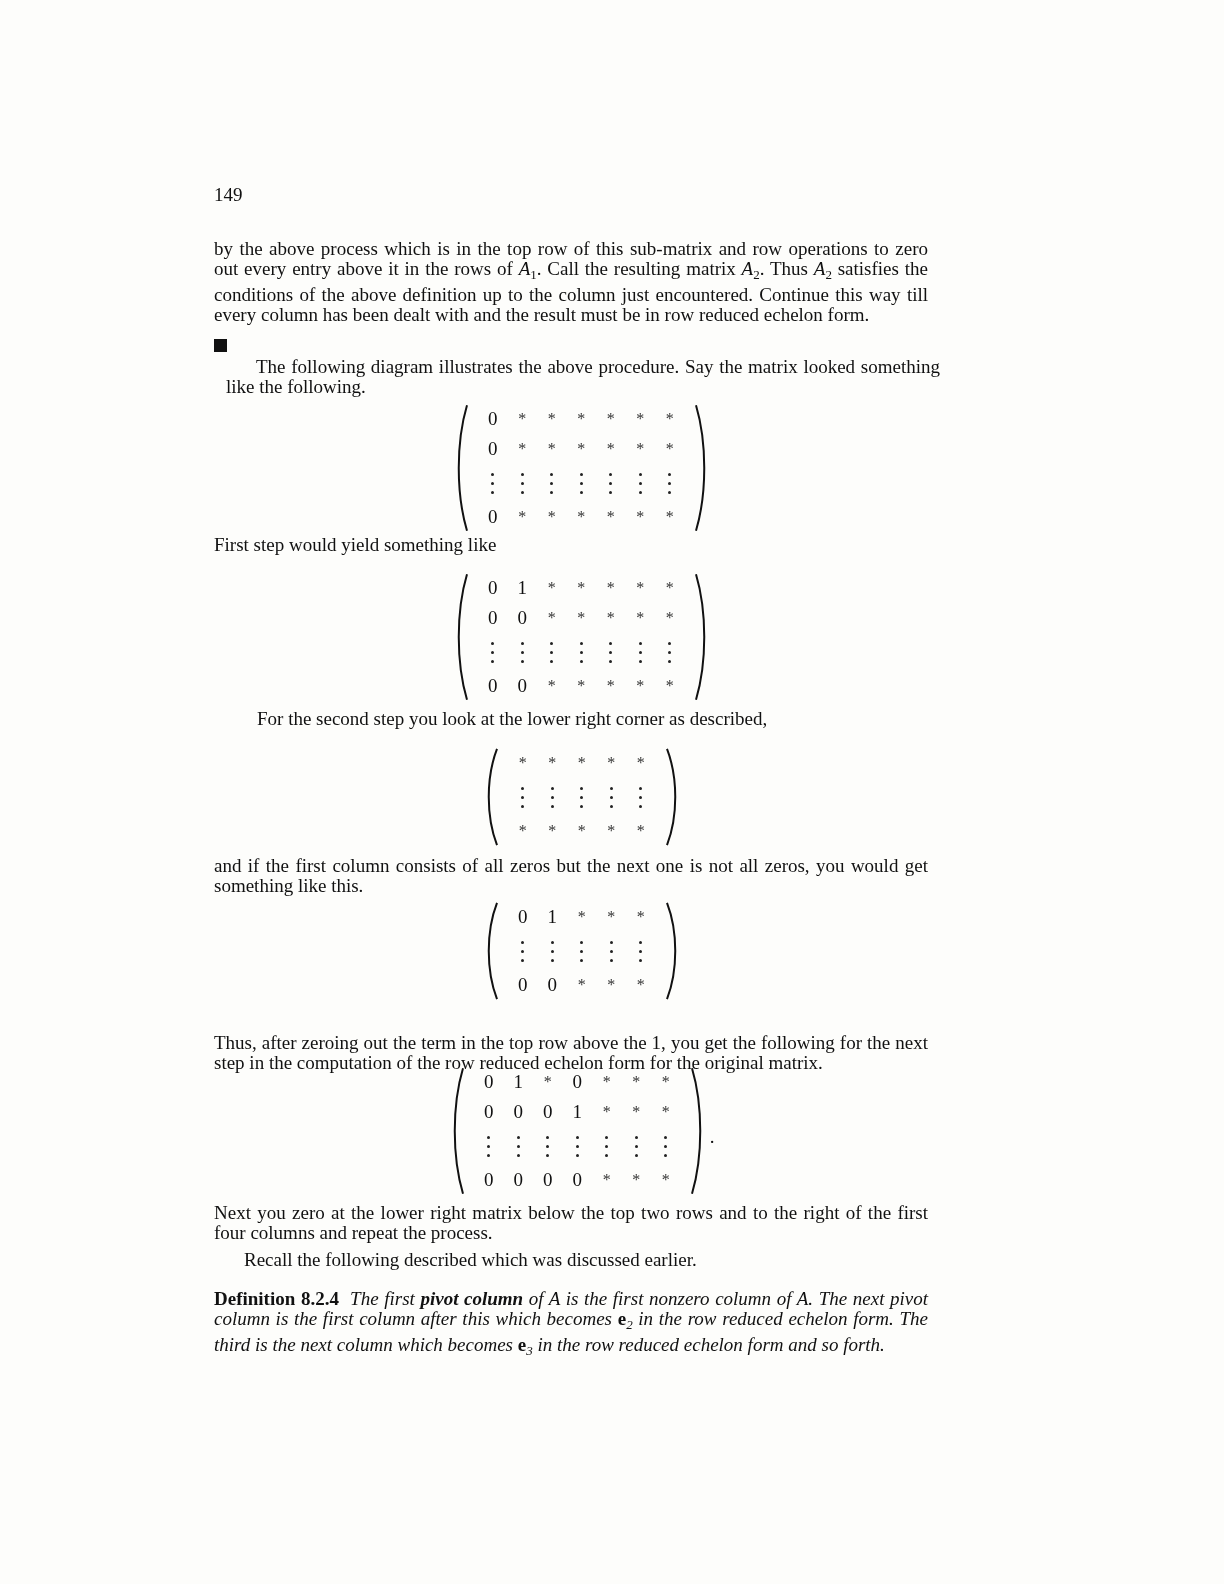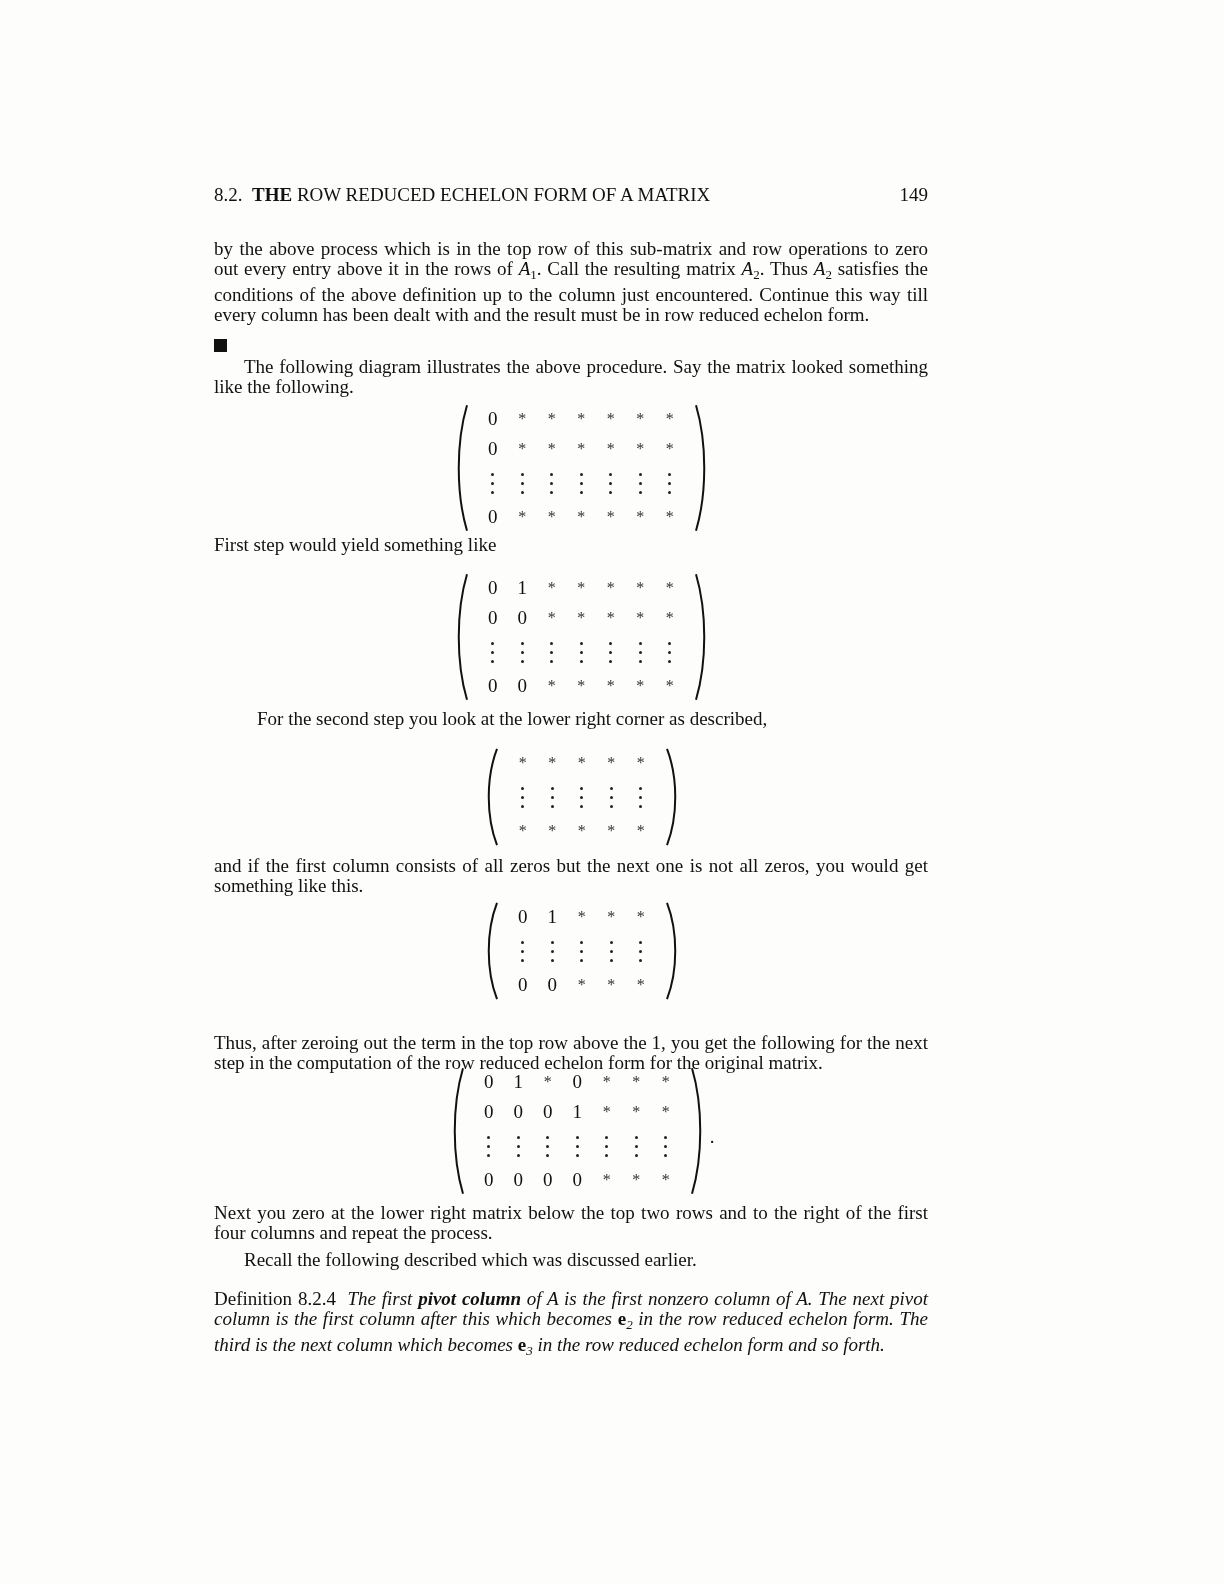--- a/index.html
+++ b/index.html
@@ -35,44 +35,39 @@
     display: grid; padding: 0 8px;
     font-size: 19px;
   }
   .cell { width: 29.5px; text-align: center; height: 30px; line-height: 30px; }
   .cell.dots { height: 38px; line-height: 38px; display: flex; align-items: center; justify-content: center; }
   .vdots { display: inline-flex; flex-direction: column; gap: 6px; align-items: center; }
   .vdots i { display: block; width: 3px; height: 3px; border-radius: 50%; background: #222; }
   .ast { font-size: 16px; color: #333; }
   .period { position: absolute; font-size: 19px; }
   .sub { font-size: 13px; vertical-align: -4px; }
-  .def b.title { font-weight: normal; font-style: normal; margin-top: 44px; }
+  .def b.title { font-weight: bold; font-style: normal; margin-top: 44px; }
   .def em { font-style: italic; }
   .def em b { font-weight: bold; }
   .bold-e { font-weight: bold; font-style: normal; }
 </style>
 </head>
 <body>
 
 <div class="page">
 
   <div class="header">
-    <span>
-      <span>8.2.</span>&nbsp;
-      <b>THE</b>
-      <span>ROW REDUCED ECHELON FORM OF A MATRIX</span>
-    </span>
     <span>149</span>
   </div>
 
   <div class="para" style="top:239px;"><span>by the above process which is in the top row of this sub-matrix and row operations to zero out every entry above it in the rows of </span><i>A</i><span class="sub">1</span><span>. Call the resulting matrix </span><i>A</i><span class="sub">2</span><span>. Thus </span><i>A</i><span class="sub">2</span><span> satisfies the conditions of the above definition up to the column just encountered. Continue this way till every column has been dealt with and the result must be in row reduced echelon form.</span></div>
 
   <div class="qed" style="top:339px;"></div>
 
-  <div class="para indent" style="top:357px;">The following diagram illustrates the above procedure. Say the matrix looked something like the following.</div>
+  <div class="para indent" style="top:357px;margin-left:12px;">The following diagram illustrates the above procedure. Say the matrix looked something like the following.</div>
 
   <div class="matrix" style="left:240px; top:404px;">
       <div class="paren">
         <svg viewBox="0 0 16 100" preserveAspectRatio="none">
           <path d="M13,1 C2,30 2,70 13,99" fill="none" stroke="#111" stroke-width="2" vector-effect="non-scaling-stroke"></path>
         </svg>
       </div>
       <div class="cells" style="grid-template-columns: repeat(7, auto);">
         <div class="cell">0</div>
         <div class="cell ast">*</div>

